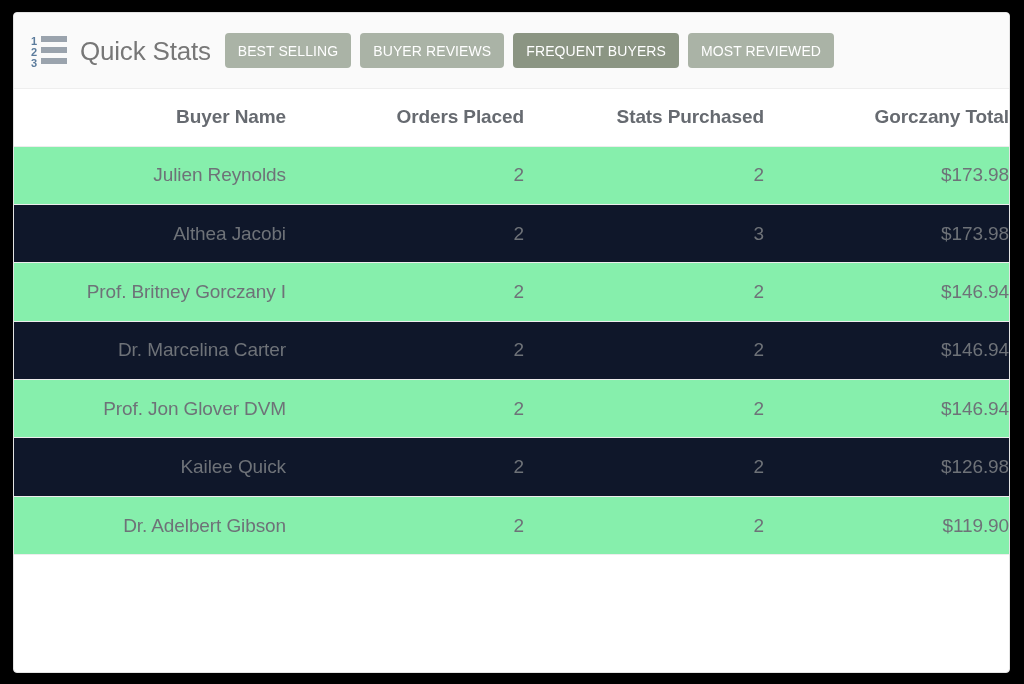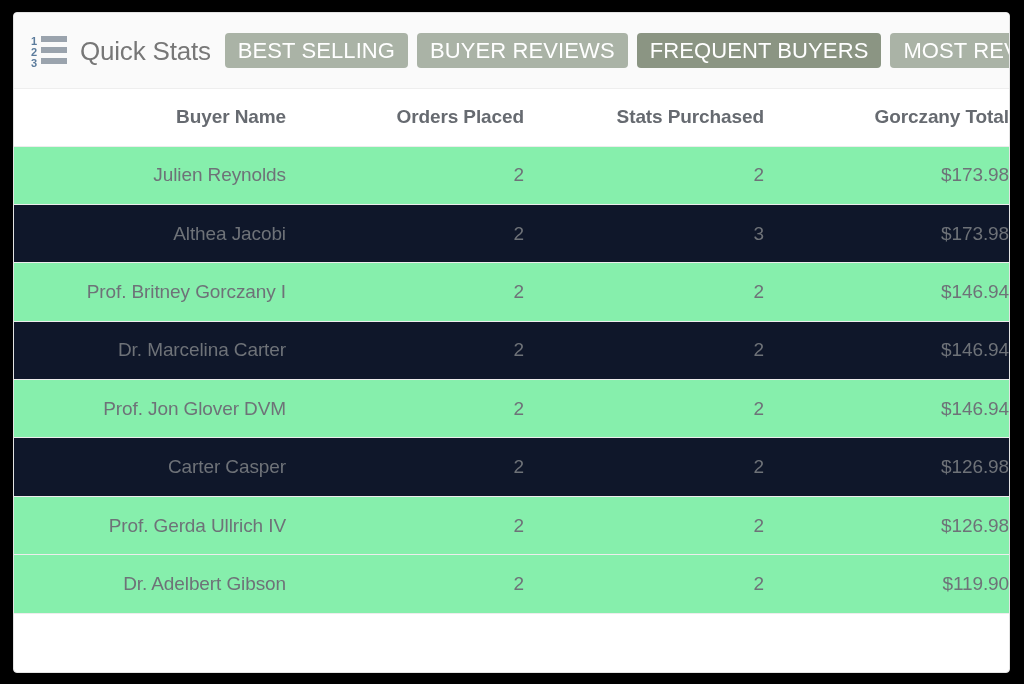--- a/index.html
+++ b/index.html
@@ -74,21 +74,21 @@
     display: inline-flex;
     align-items: center;
     justify-content: center;
     height: 35px;
     padding: 0 13px;
     border: none;
     border-radius: 4px;
     background: #aab3a6;
     color: #ffffff;
     font-family: "Liberation Sans", sans-serif;
-    font-size: 22px;
+    font-size: 14px;
     font-weight: 400;
     letter-spacing: 0.1px;
     white-space: nowrap;
     cursor: pointer;
     line-height: 1;
   }
 
   .tab.active {
     background: #8b9583;
   }
@@ -207,32 +207,26 @@
         </tr>
 
         <tr class="odd">
           <td class="col-name">Prof. Jon Glover DVM</td>
           <td class="col-orders">2</td>
           <td class="col-items">2</td>
           <td class="col-total">$146.94</td>
         </tr>
 
         <tr class="even">
-          <td class="col-name">Carter Casper</td>
+          <td class="col-name">Kailee Quick</td>
           <td class="col-orders">2</td>
           <td class="col-items">2</td>
           <td class="col-total">$126.98</td>
         </tr>
 
-        <tr class="odd">
-          <td class="col-name">Prof. Gerda Ullrich IV</td>
-          <td class="col-orders">2</td>
-          <td class="col-items">2</td>
-          <td class="col-total">$126.98</td>
-        </tr>
 
 
         <tr class="odd">
           <td class="col-name">Dr. Adelbert Gibson</td>
           <td class="col-orders">2</td>
           <td class="col-items">2</td>
           <td class="col-total">$119.90</td>
         </tr>
 
       </tbody>

